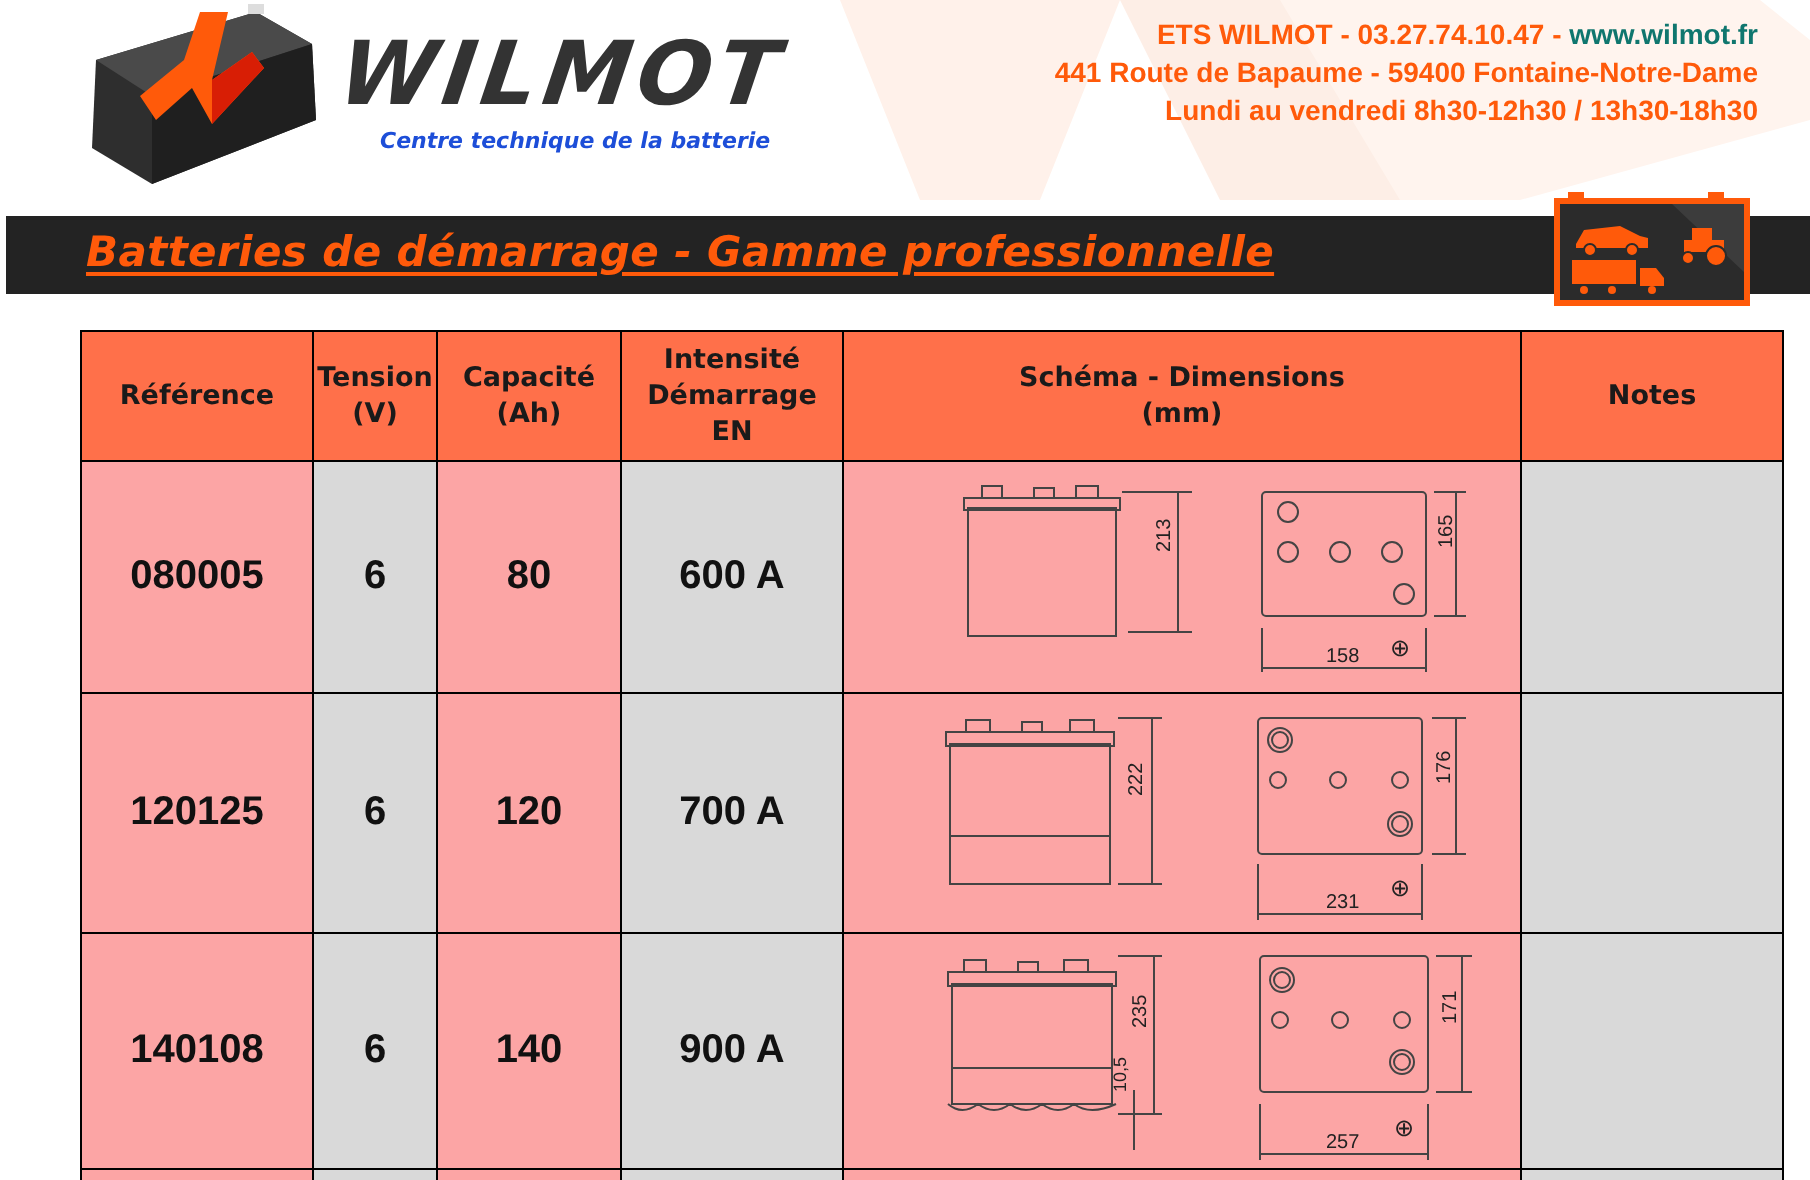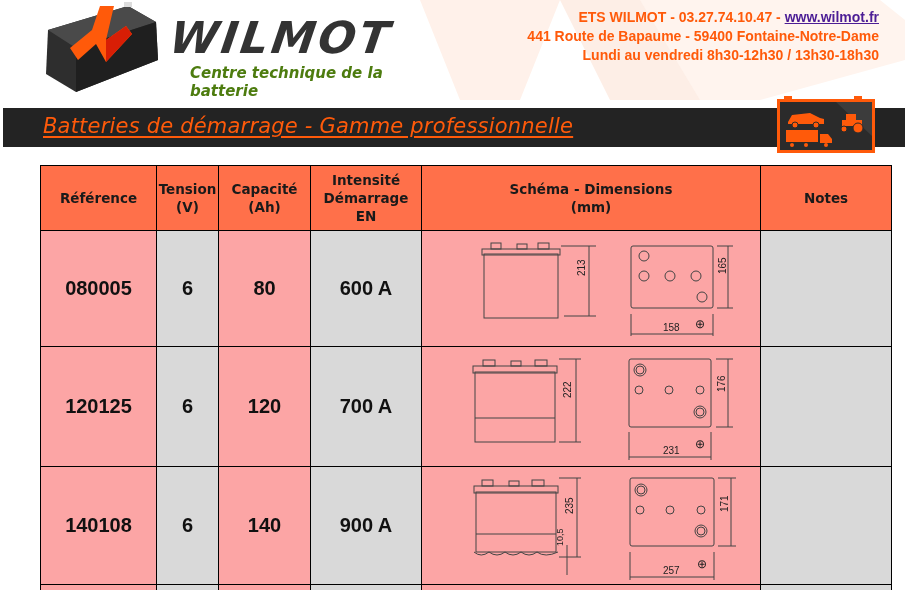--- a/index.html
+++ b/index.html
@@ -12,34 +12,34 @@
   .logo { position: absolute; left: 40px; top: 0px; width: 380px; height: 95px; z-index: 2; }
   .logo-word {
     position: absolute; left: 130px; top: 14px;
     font-family: "DejaVu Sans", sans-serif; font-weight: bold; font-style: italic;
     font-size: 44px; letter-spacing: 3px; color: #333333; line-height: 48px;
     transform: skewX(-8deg);
   }
   .logo-tag {
     position: absolute; left: 150px; top: 64px;
     font-family: "DejaVu Sans", sans-serif; font-style: italic; font-weight: bold;
-    font-size: 15px; color: #4d7c0f;
+    font-size: 11px; color: #1d4ed8;
   }
   .contact {
     position: absolute; right: 26px; top: 8px; text-align: right; z-index: 2;
     color: #ff5a0a; font-weight: bold; font-size: 14px; line-height: 19px;
   }
-  .contact a { color: #4c1d95; text-decoration: underline; }
+  .contact a { color: #0f766e; }
   .title-band {
     position: absolute; left: 3px; top: 108px; width: 902px; height: 39px;
     background: #232323; z-index: 1;
   }
   .title-text {
     position: absolute; left: 43px; top: 110px; z-index: 2;
-    color: #ff5a0a; font-family: "DejaVu Sans", sans-serif; font-style: italic; font-weight: normal;
+    color: #ff5a0a; font-family: "DejaVu Sans", sans-serif; font-style: italic; font-weight: bold;
     font-size: 21px; text-decoration: underline; text-decoration-thickness: 2px; text-underline-offset: 3px;
     line-height: 32px; letter-spacing: 0.2px;
   }
   .cat-badge {
     position: absolute; left: 776px; top: 96px; width: 100px; height: 58px; z-index: 3;
   }
   table.grid {
     position: absolute; left: 40px; top: 165px; z-index: 2;
     border-collapse: collapse; table-layout: fixed;
   }

